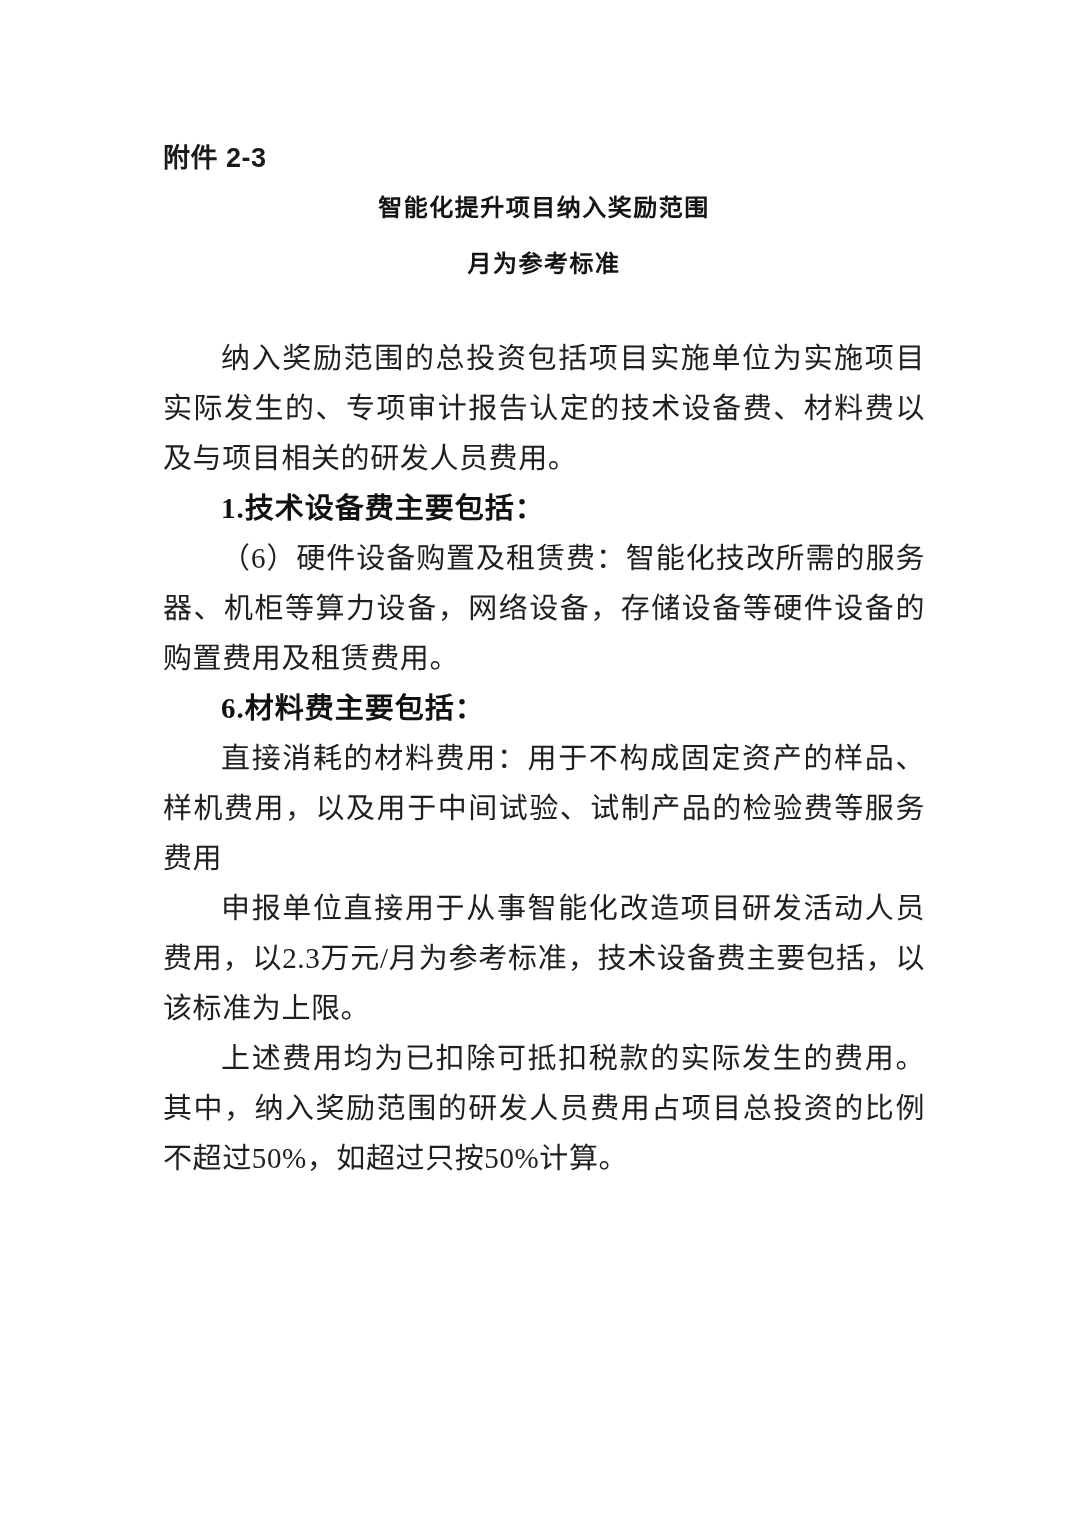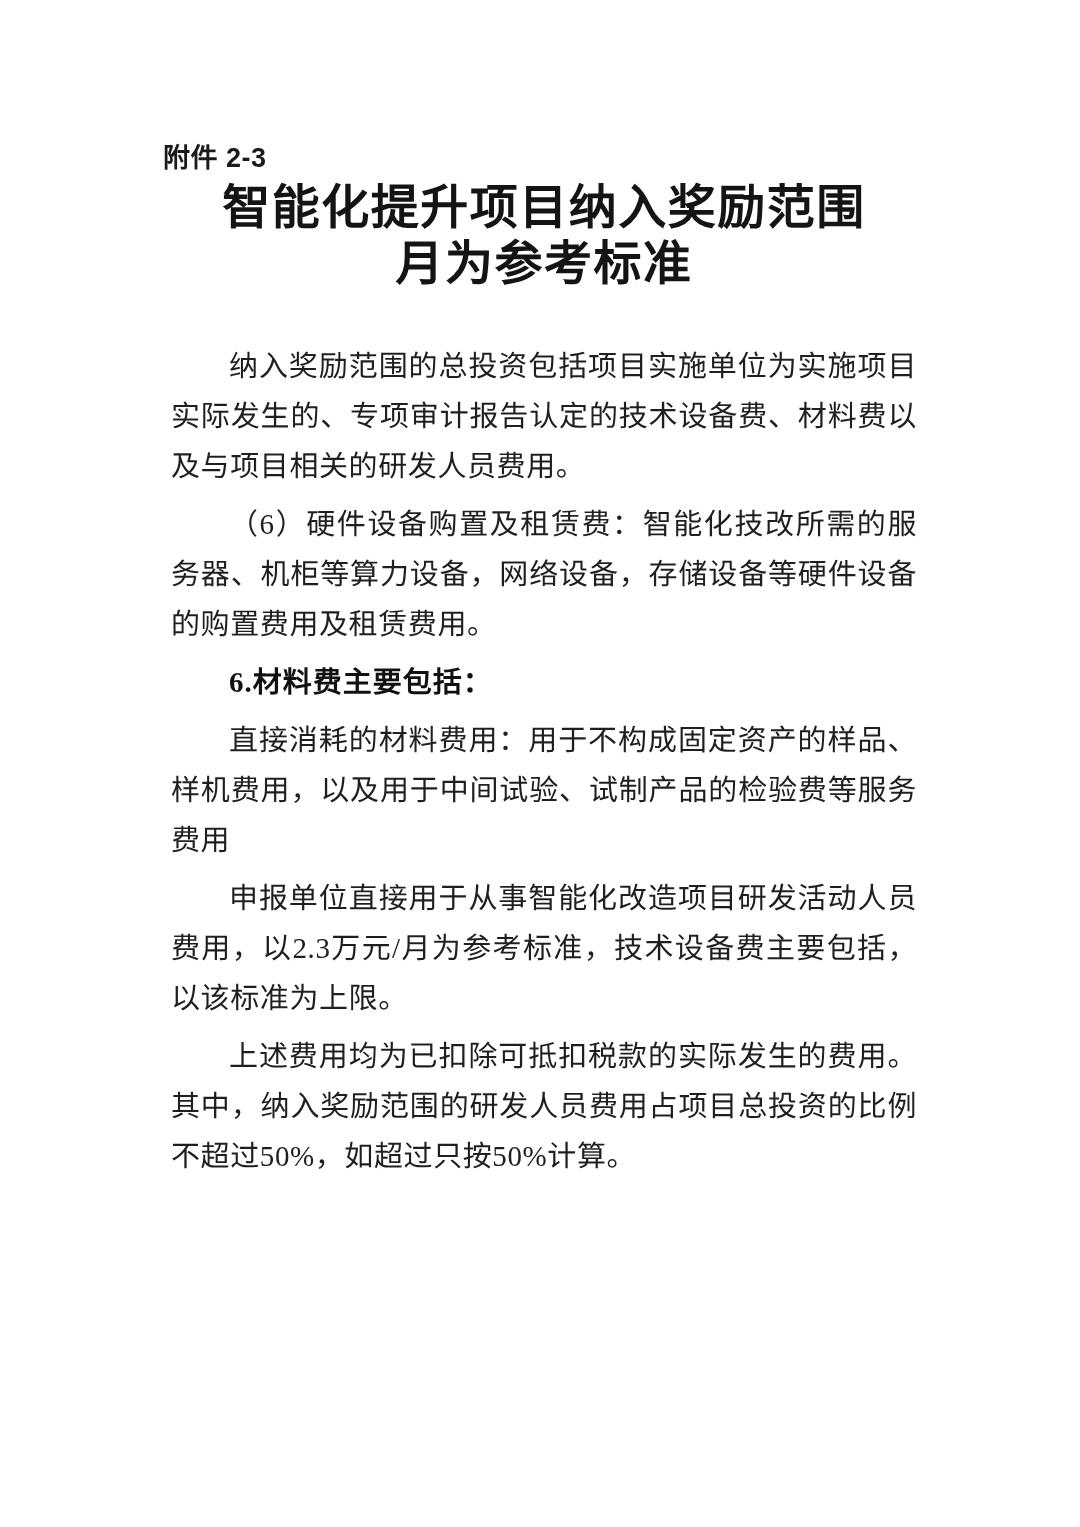--- a/index.html
+++ b/index.html
@@ -34,38 +34,38 @@
   }
 
   
   .doc-title {
     position: absolute;
     left: 163px;
     top: 180px;
     width: 762px;
     text-align: center;
     font-family: "Liberation Sans", "DejaVu Sans", sans-serif;
-    font-size: 48px;
+    font-size: 24px;
     font-weight: 700;
     line-height: 56px;
     letter-spacing: 1.5px;
     color: #141414;
   }
   .doc-title .title-line { display: block; }
 
   
   .body-area {
     position: absolute;
     left: 163px;
     top: 333px;
     width: 762px;
   }
 
   .para {
-    margin: 8px;
+    margin: 0;
     font-size: 29px;
     line-height: 50px;
     letter-spacing: 0.6px;
     text-align: justify;
     text-align-last: left;
     text-justify: inter-ideograph;
     color: #1f1f1f;
     font-family: "Liberation Serif", "DejaVu Serif", serif;
   }
 
@@ -129,20 +129,21 @@
 
   <div class="doc-title">
     <span class="title-line">智能化提升项目纳入奖励范围</span>
     <span class="title-line">月为参考标准</span>
   </div>
 
   <div class="body-area">
 
     <p class="para indent">纳入奖励范围的总投资包括项目实施单位为实施项目实际发生的、专项审计报告认定的技术设备费、材料费以及与项目相关的研发人员费用。</p>
 
+    <p class="para heading">1.技术设备费主要包括：</p>
 
     <p class="para indent">（6）硬件设备购置及租赁费：智能化技改所需的服务器、机柜等算力设备，网络设备，存储设备等硬件设备的购置费用及租赁费用。</p>
 
 
     <p class="para heading">6.材料费主要包括：</p>
 
     <p class="para indent">直接消耗的材料费用：用于不构成固定资产的样品、样机费用，以及用于中间试验、试制产品的检验费等服务费用</p>
 
 
     <p class="para indent">申报单位直接用于从事智能化改造项目研发活动人员费用，以2.3万元/月为参考标准，技术设备费主要包括，以该标准为上限。</p>

